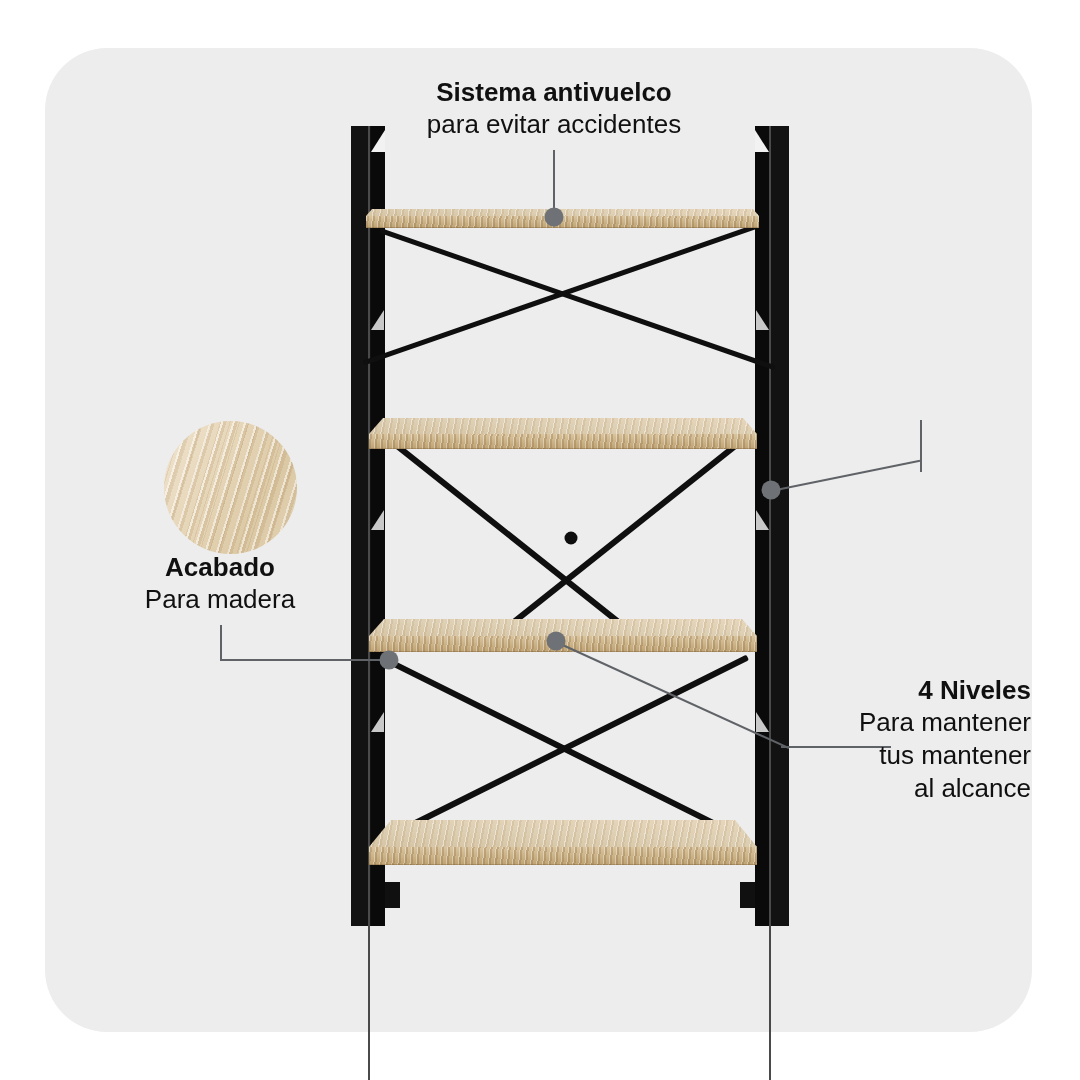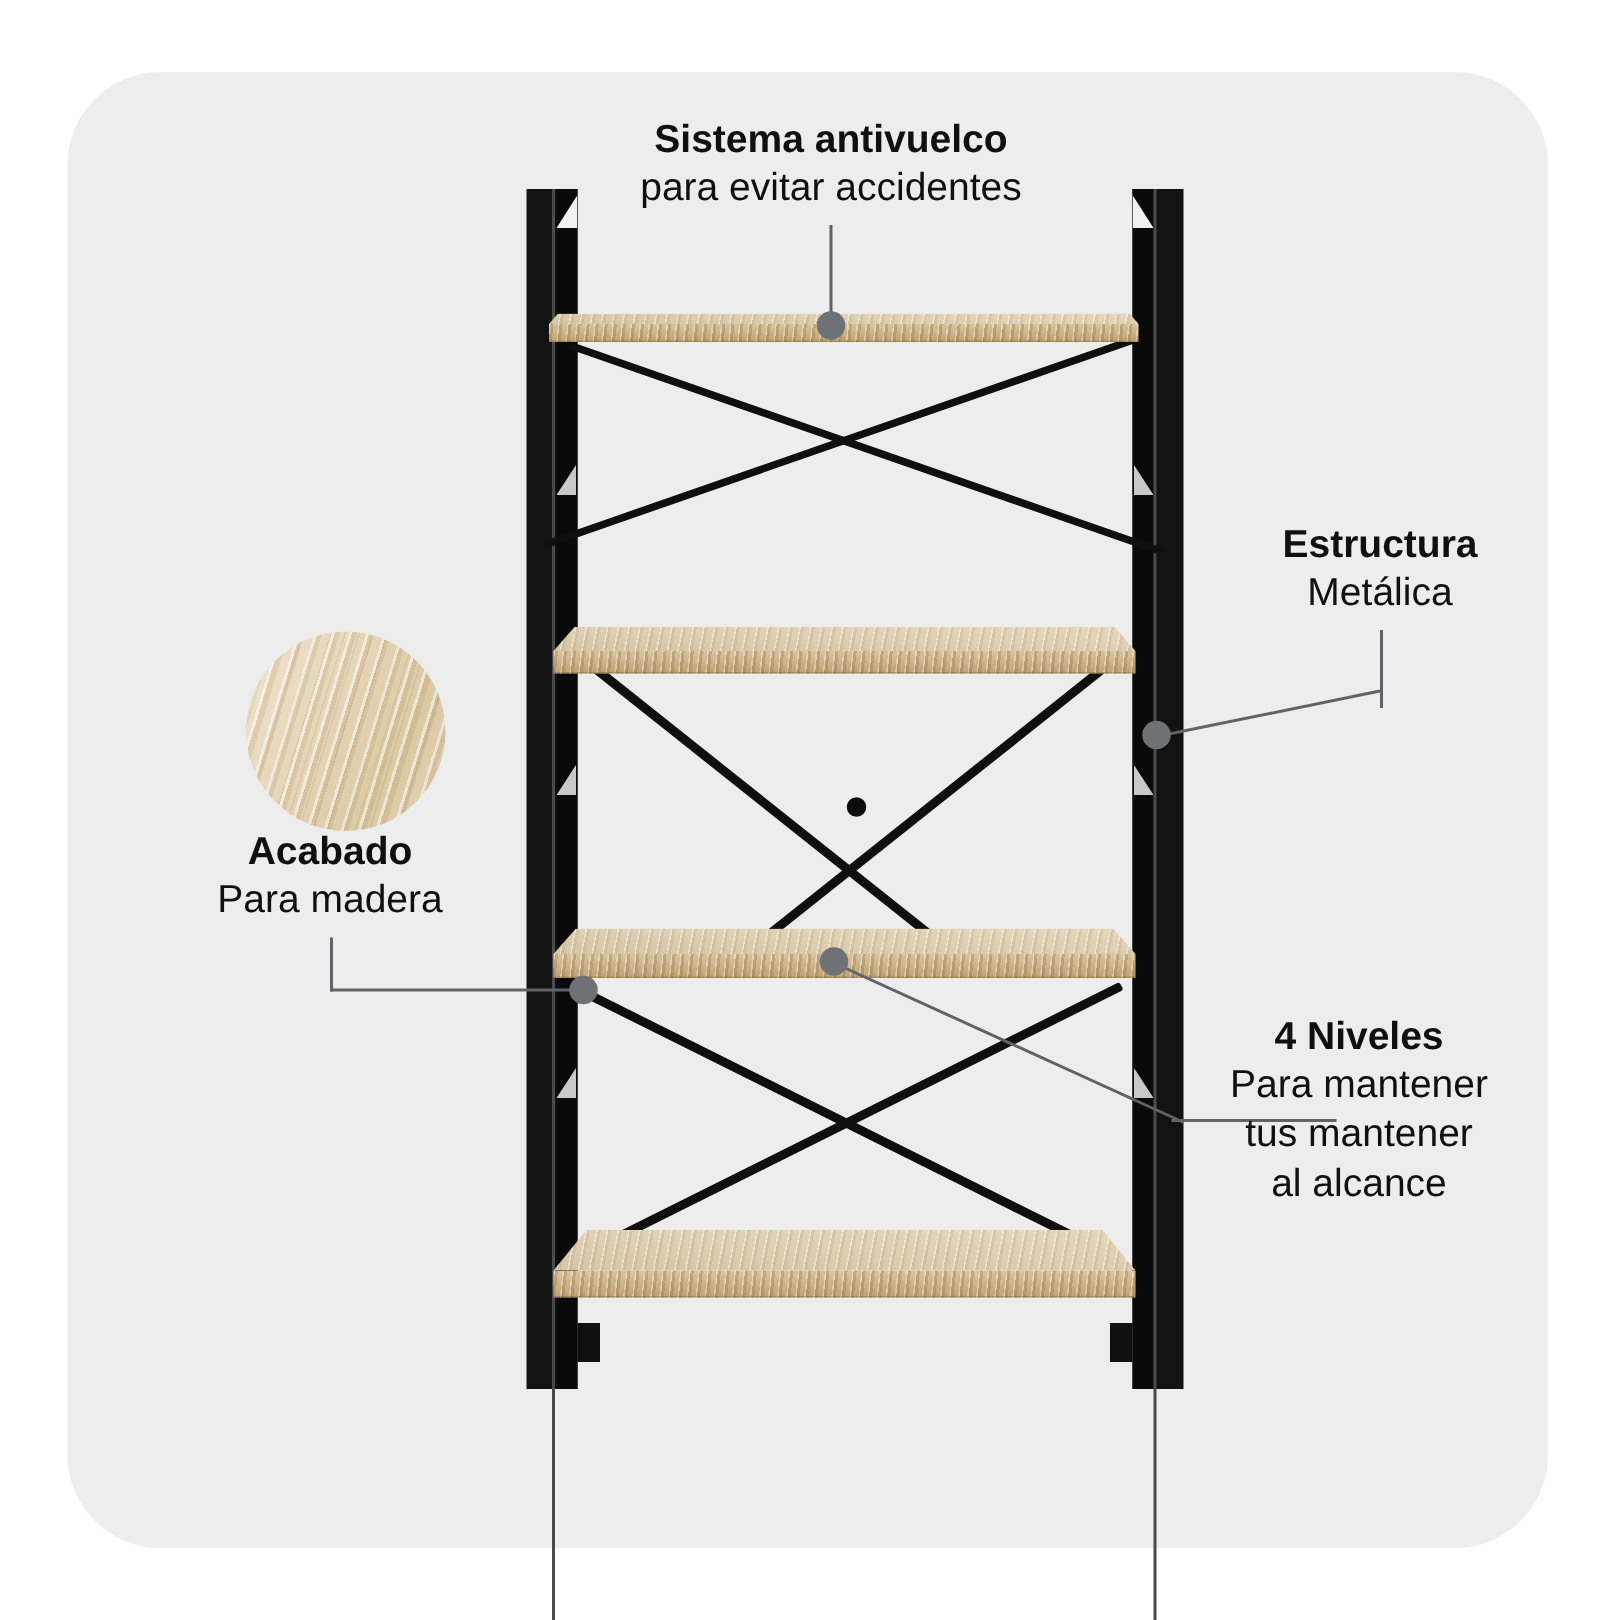--- a/index.html
+++ b/index.html
@@ -126,37 +126,33 @@
   <div class="lead" style="left:542px;top:150px;width:2px;height:65px;"></div>
   <div class="dot" style="left:543px;top:217px;"></div>
   <div class="label center" style="left:343px;top:76px;width:400px;">
     <div class="t1">Sistema antivuelco</div>
     <div class="t2">para evitar accidentes</div>
   </div>
 
   <div class="dot" style="left:760px;top:490px;"></div>
   <div class="leadd" style="left:760px;top:490px;width:152px;transform:rotate(-11.5deg);"></div>
   <div class="lead" style="left:909px;top:420px;width:2px;height:52px;"></div>
-  <div class="label center" style="left:759px;top:346px;width:300px;">
-    <div class="t1">Estructura</div>
-    <div class="t2">Metálica</div>
-  </div>
 
   <div id="swatch"></div>
   <div class="lead" style="left:209px;top:625px;width:2px;height:36px;"></div>
   <div class="lead" style="left:209px;top:659px;width:166px;height:2px;"></div>
   <div class="dot" style="left:378px;top:660px;"></div>
   <div class="label center" style="left:59px;top:551px;width:300px;">
     <div class="t1">Acabado</div>
     <div class="t2">Para madera</div>
   </div>
 
   <div class="dot" style="left:545px;top:641px;"></div>
   <div class="leadd" style="left:545px;top:641px;width:256px;transform:rotate(24.5deg);"></div>
   <div class="lead" style="left:770px;top:746px;width:110px;height:2px;"></div>
-  <div class="label center" style="left:770px;top:674px;width:250px;">
+  <div class="label center" style="left:770px;top:674px;width:250px;text-align:right;">
     <div class="t1">4 Niveles</div>
     <div class="t2">Para mantener</div>
     <div class="t2">tus mantener</div>
     <div class="t2">al alcance</div>
   </div>
 
 </div>
 
 </body></html>

